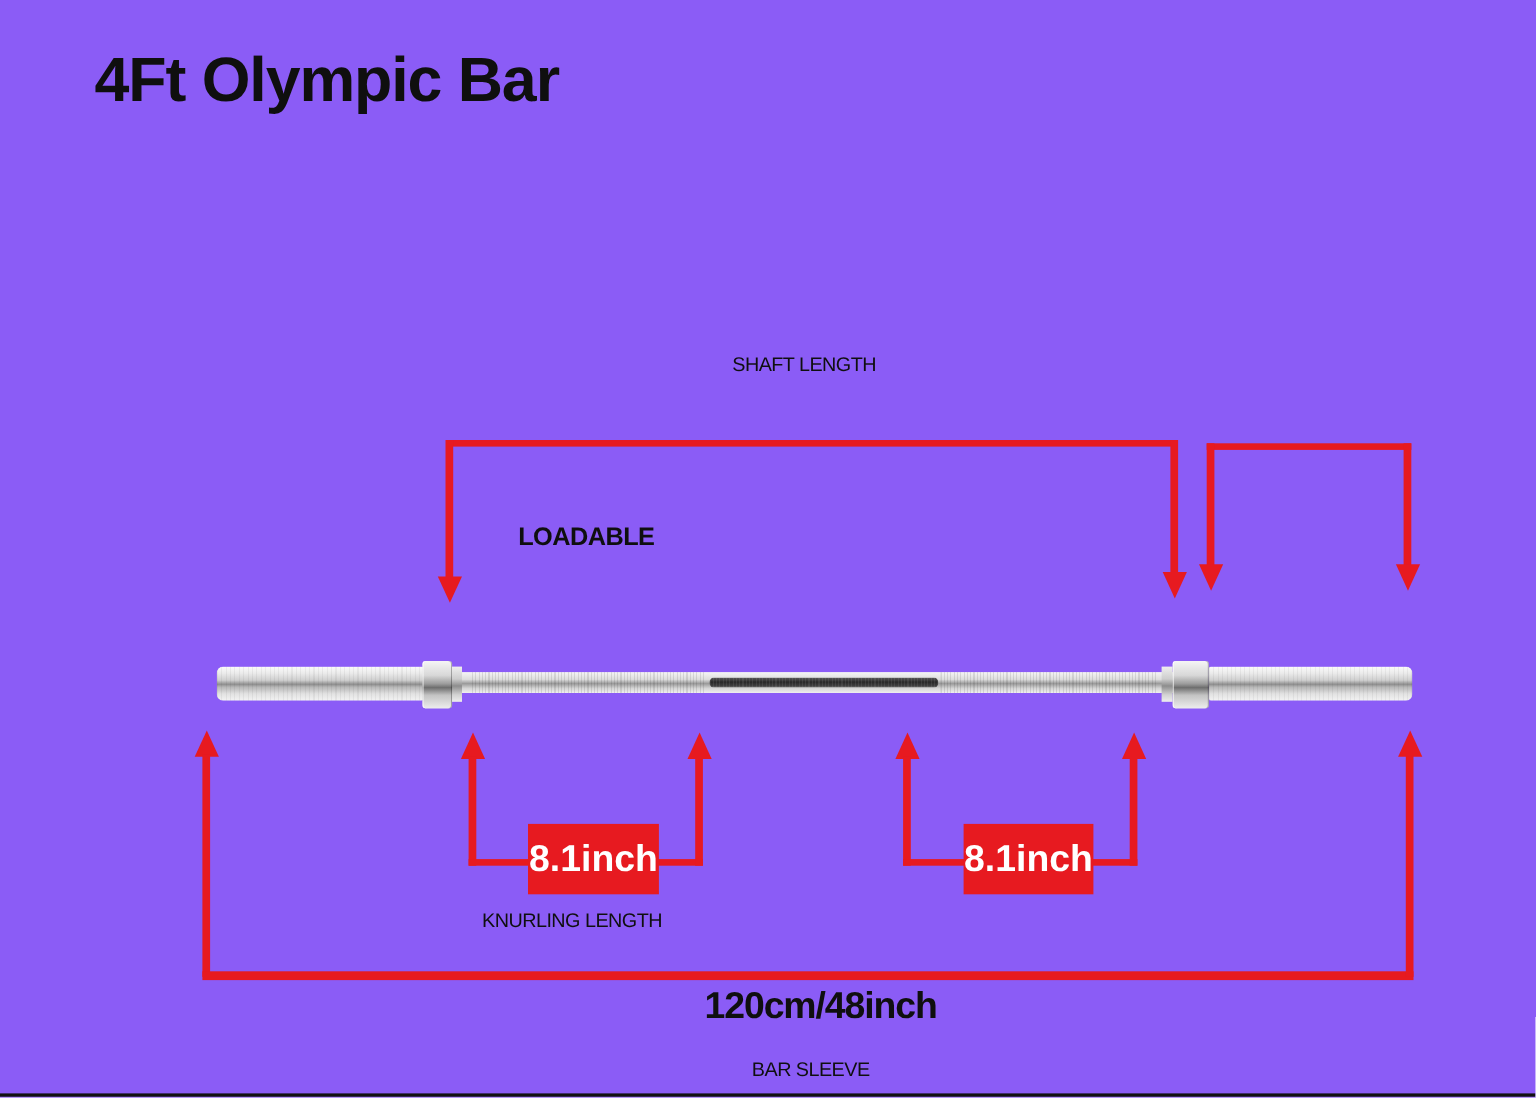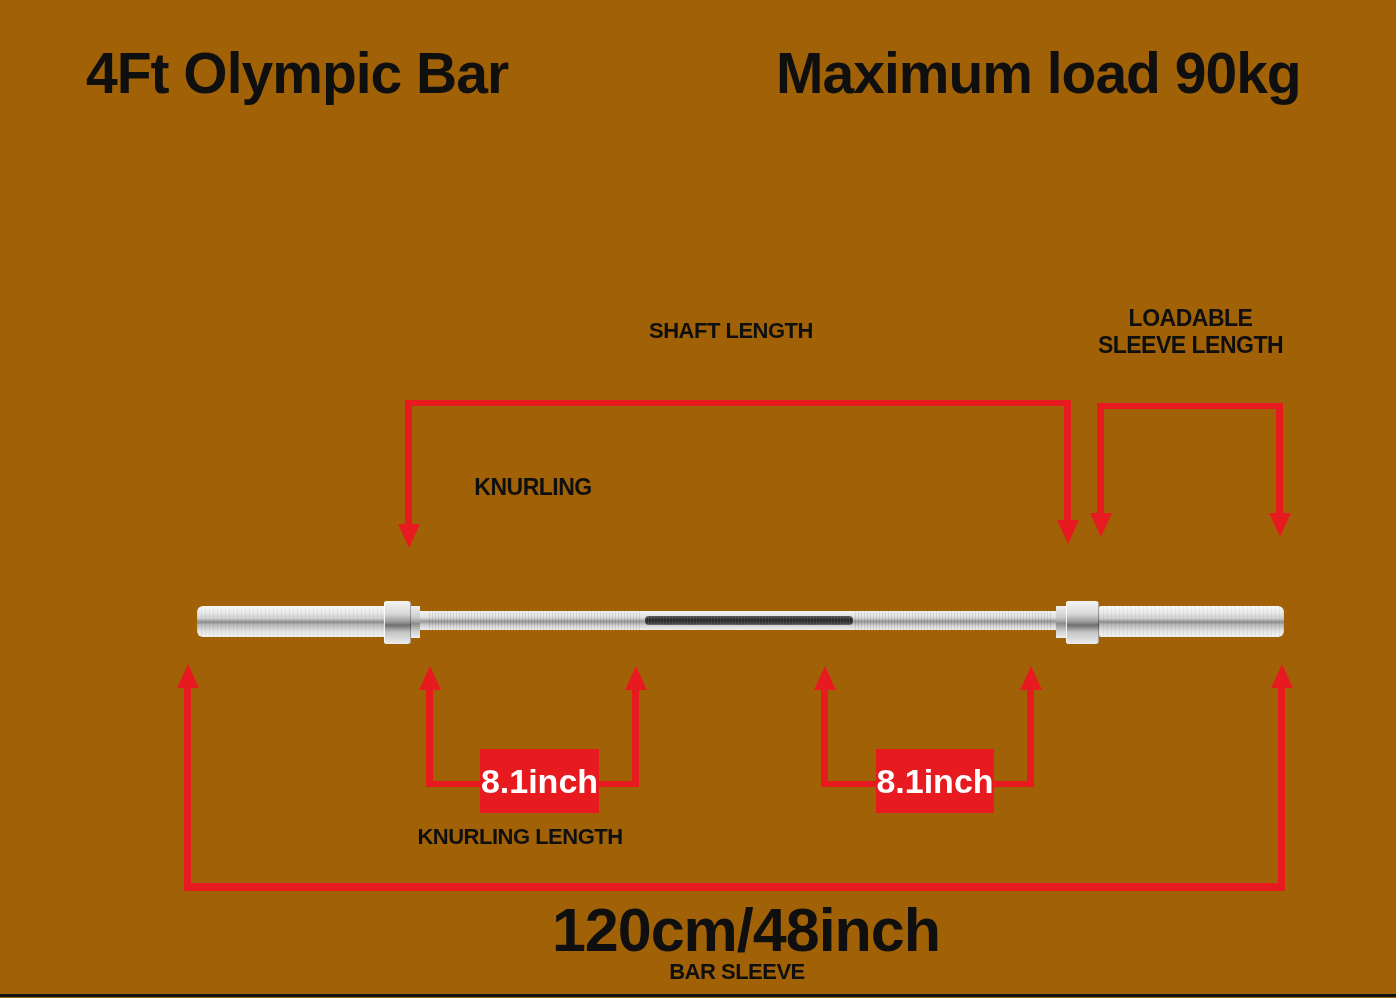--- a/index.html
+++ b/index.html
@@ -4,34 +4,34 @@
 <style>
   :root{
     --accent-red:#e71a20;
     --text-color:#0f0f0f;
     --value-on-red:#ffffff;
   }
   html,body{margin:0;padding:0;background:#ffffff;}
   .canvas{
     position:relative;
     width:1396px;height:998px;
-    background:#a16207;
+    background:#8b5cf6;
     overflow:hidden;
     font-family:"Liberation Sans", sans-serif;
     color:var(--text-color);
   }
   .abs{position:absolute;}
   .center{text-align:center;}
 
   
   .h-title{font-size:57px;font-weight:bold;letter-spacing:-1px;white-space:nowrap;}
-  .dim-label{font-size:22px;font-weight:bold;letter-spacing:-0.5px;line-height:30px;white-space:nowrap;}
+  .dim-label{font-size:18px;font-weight:normal;letter-spacing:-0.5px;line-height:30px;white-space:nowrap;}
   .dim-label-2l{font-size:23px;font-weight:bold;letter-spacing:-0.5px;line-height:27px;}
   .big-val{font-size:44px;font-weight:bold;letter-spacing:-1px;white-space:nowrap;}
-  .huge-val{font-size:61px;font-weight:bold;letter-spacing:-1px;white-space:nowrap;}
+  .huge-val{font-size:34px;font-weight:bold;letter-spacing:-1px;white-space:nowrap;}
 
   
   .hline{background:var(--accent-red);height:6px;}
   .vline{background:var(--accent-red);width:7px;}
   .arr{width:0;height:0;border-left:11px solid transparent;border-right:11px solid transparent;}
   .arr-down{border-top:24px solid var(--accent-red);}
   .arr-up{border-bottom:24px solid var(--accent-red);}
   .redbox{
     background:var(--accent-red);
     color:var(--value-on-red);
@@ -71,40 +71,35 @@
       linear-gradient(180deg,#5a5a5a 0%,#272727 45%,#3d3d3d 80%,#6a6a6a 100%);
   }
   .bottom-border{background:#111111;z-index:6;}
 </style>
 </head>
 <body>
 
 <div class="canvas">
 
   <div class="abs h-title" style="left:86px;top:40px;">4Ft Olympic Bar</div>
-  <div class="abs h-title" style="left:776px;top:40px;">Maximum load 90kg</div>
 
   <div class="abs dim-label center" style="left:581px;top:316px;width:300px;">SHAFT LENGTH</div>
   <div class="abs hline" style="left:408px;top:400px;width:660px;"></div>
   <div class="abs vline" style="left:405px;top:400px;height:126px;"></div>
   <div class="abs arr arr-down" style="left:398px;top:524px;"></div>
   <div class="abs vline" style="left:1064px;top:400px;height:122px;"></div>
   <div class="abs arr arr-down" style="left:1057px;top:520px;"></div>
 
-  <div class="abs dim-label-2l center" style="left:1088px;top:305px;width:205px;">
-    <div>LOADABLE</div>
-    <div>SLEEVE LENGTH</div>
-  </div>
   <div class="abs hline" style="left:1097px;top:403px;width:186px;"></div>
   <div class="abs vline" style="left:1097px;top:403px;height:112px;"></div>
   <div class="abs arr arr-down" style="left:1090px;top:513px;"></div>
   <div class="abs vline" style="left:1276px;top:403px;height:112px;"></div>
   <div class="abs arr arr-down" style="left:1269px;top:513px;"></div>
 
-  <div class="abs dim-label-2l center" style="left:433px;top:474px;width:200px;">KNURLING</div>
+  <div class="abs dim-label-2l center" style="left:433px;top:474px;width:200px;">LOADABLE</div>
 
   <div class="abs sleeve" style="left:197px;top:606px;width:188px;height:31px;border-radius:6px 2px 2px 6px;"></div>
   <div class="abs collar" style="left:384px;top:601px;width:27px;height:43px;"></div>
   <div class="abs collar-step" style="left:410px;top:606px;width:10px;height:32px;"></div>
   <div class="abs shaft" style="left:419px;top:611px;width:648px;height:19px;">
     <div class="knurl-zone" style="left:10px;width:212px;"></div>
     <div class="center-knurl" style="left:226px;width:208px;"></div>
     <div class="knurl-zone" style="left:436px;width:196px;"></div>
   </div>
   <div class="abs collar-step" style="left:1056px;top:606px;width:10px;height:32px;"></div>

